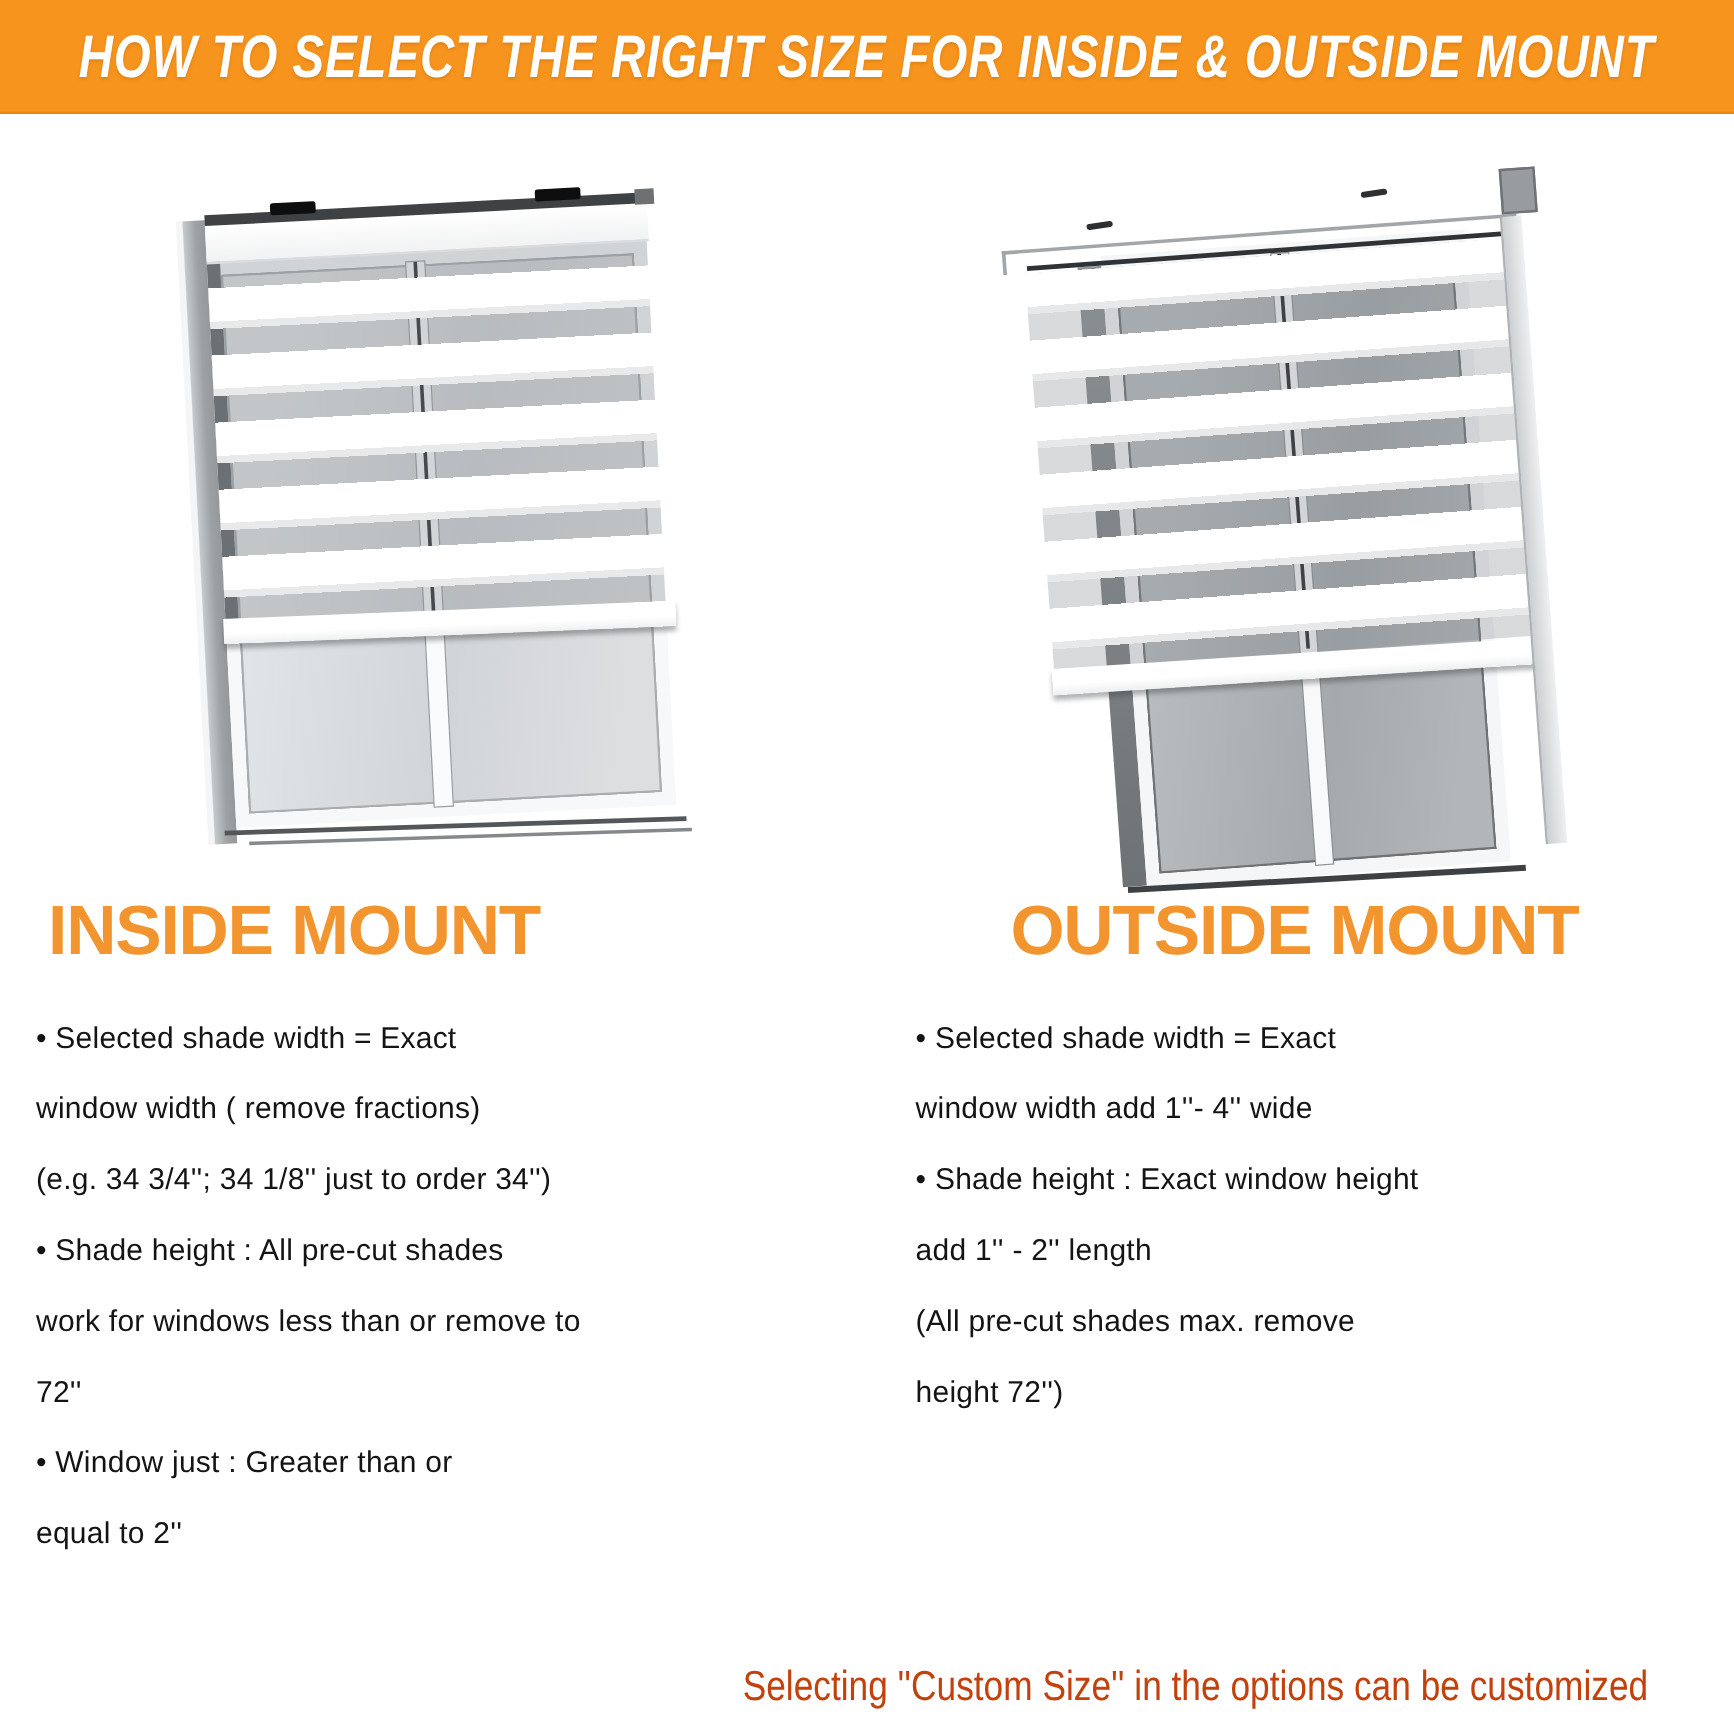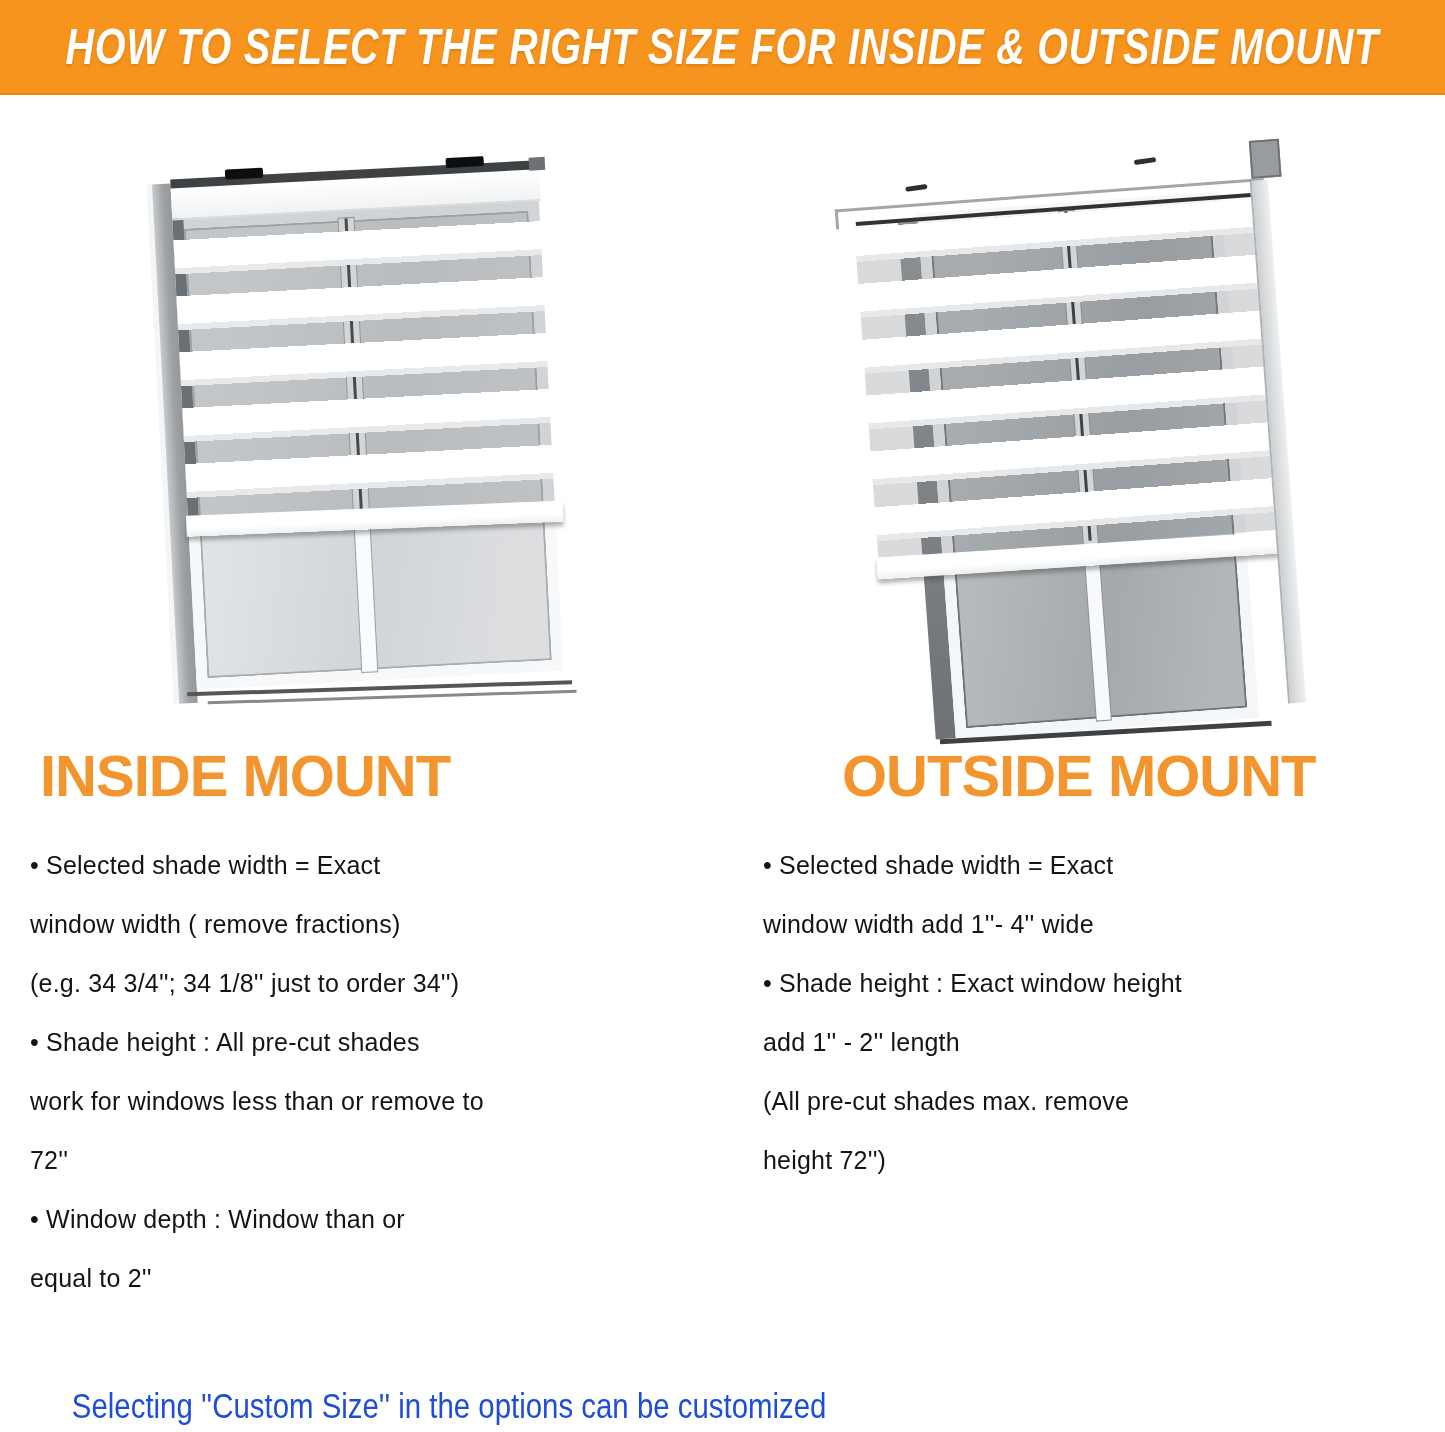--- a/index.html
+++ b/index.html
@@ -80,21 +80,21 @@
     position:absolute;top:742px;font-size:58px;font-weight:bold;color:#F2952F;
     letter-spacing:-1px;white-space:nowrap;
   }
   .heading-inside{left:40px;}
   .heading-outside{left:814px;margin-left:28px;}
   .col{position:absolute;top:836px;font-size:25px;line-height:59px;letter-spacing:0.2px;
     color:#141414;white-space:nowrap;}
   .col-left{left:30px;}
   .col-right{left:763px;}
   
-  .footer{position:absolute;left:0;top:1386px;width:100%;text-align:left;font-size:35px;color:#1d4ed8;}
+  .footer{position:absolute;left:0;top:1386px;width:100%;text-align:right;font-size:35px;color:#c2410c;}
   .footer-inner{display:inline-block;transform:scaleX(0.84);transform-origin:center;white-space:nowrap;}
 </style>
 </head>
 <body>
 
 <div class="page">
 
   <div class="banner">
     <div class="banner-title">HOW TO SELECT THE RIGHT SIZE FOR INSIDE &amp; OUTSIDE MOUNT</div>
   </div>
@@ -138,21 +138,21 @@
   <div class="mount-heading heading-inside">INSIDE MOUNT</div>
   <div class="mount-heading heading-outside">OUTSIDE MOUNT</div>
 
   <div class="col col-left">
     <div>• Selected shade width = Exact</div>
     <div>window width ( remove fractions)</div>
     <div>(e.g. 34 3/4''; 34 1/8'' just to order 34'')</div>
     <div>• Shade height : All pre-cut shades</div>
     <div>work for windows less than or remove to</div>
     <div>72''</div>
-    <div>• Window depth : Window than or</div>
+    <div>• Window just : Greater than or</div>
     <div>equal to 2''</div>
   </div>
 
   <div class="col col-right">
     <div>• Selected shade width = Exact</div>
     <div>window width add 1''- 4'' wide</div>
     <div>• Shade height : Exact window height</div>
     <div>add 1'' - 2'' length</div>
     <div>(All pre-cut shades max. remove</div>
     <div>height 72'')</div>

